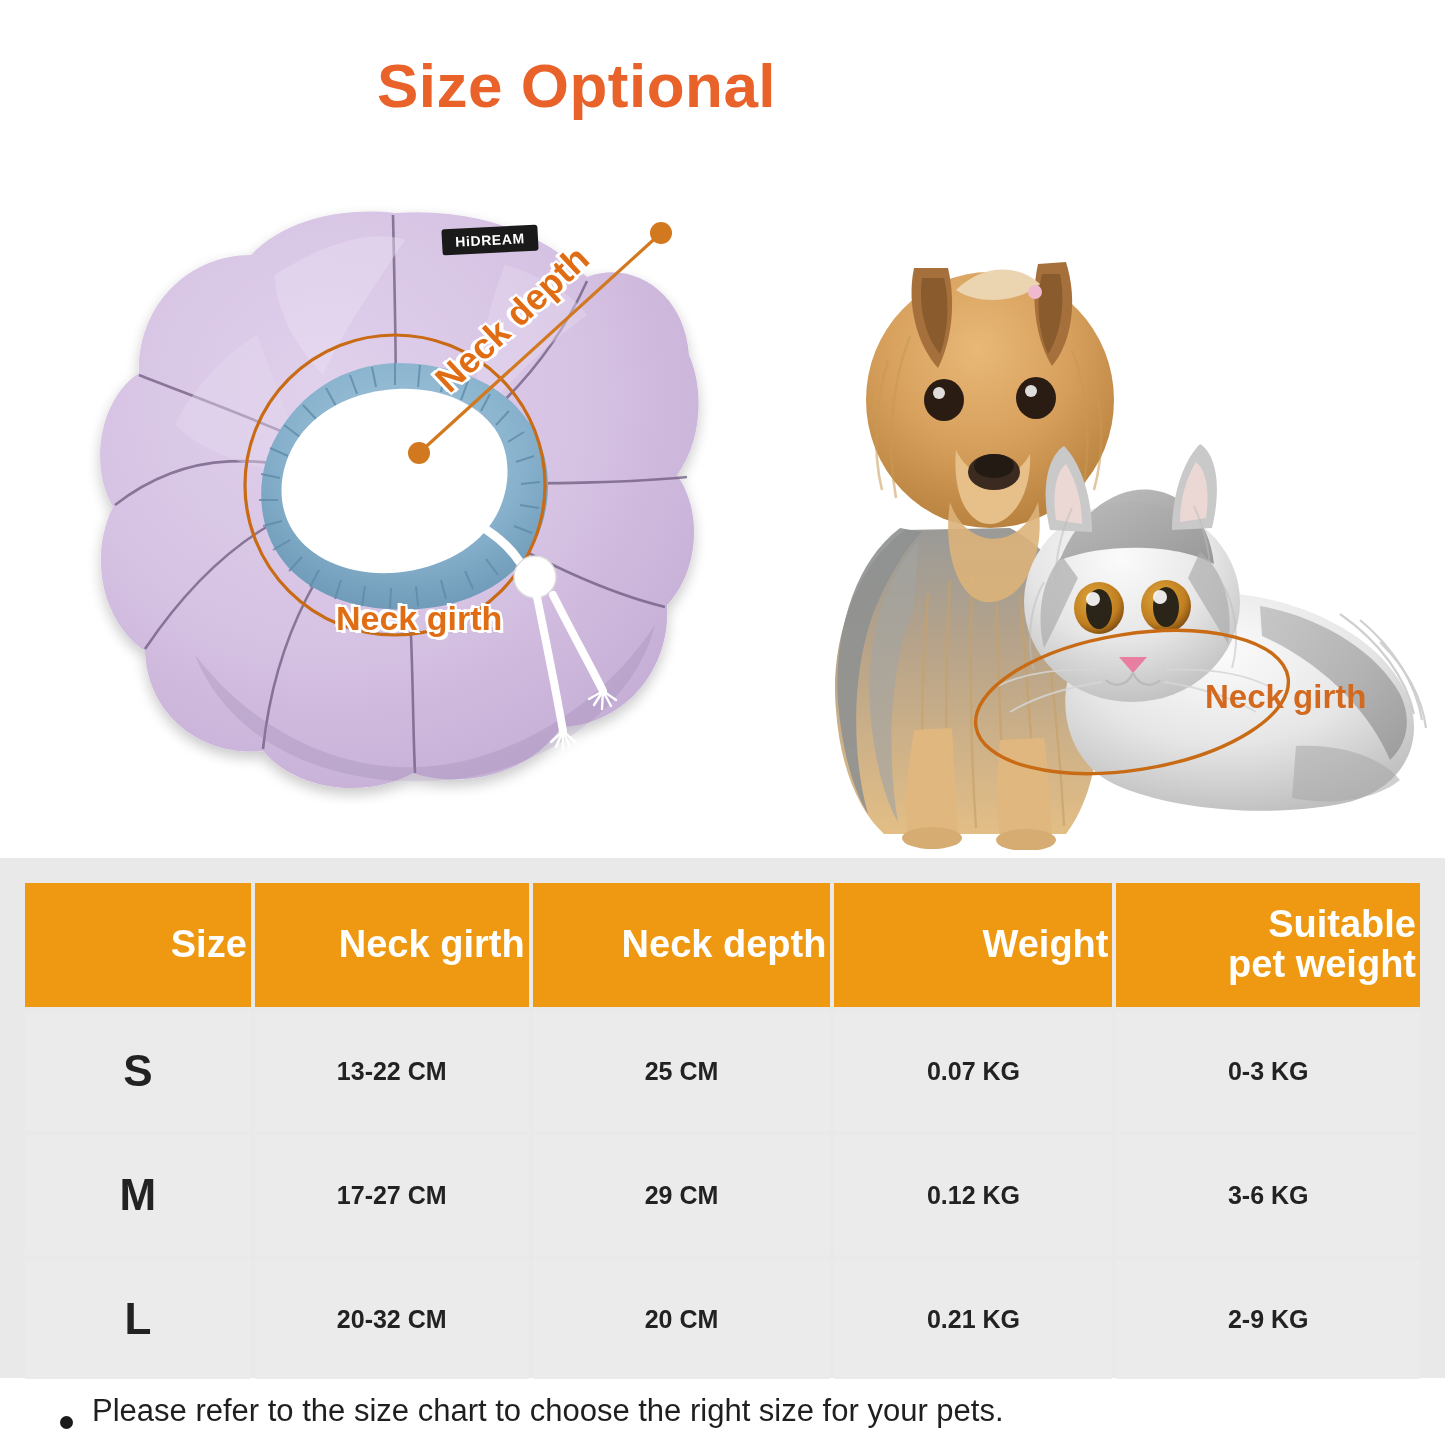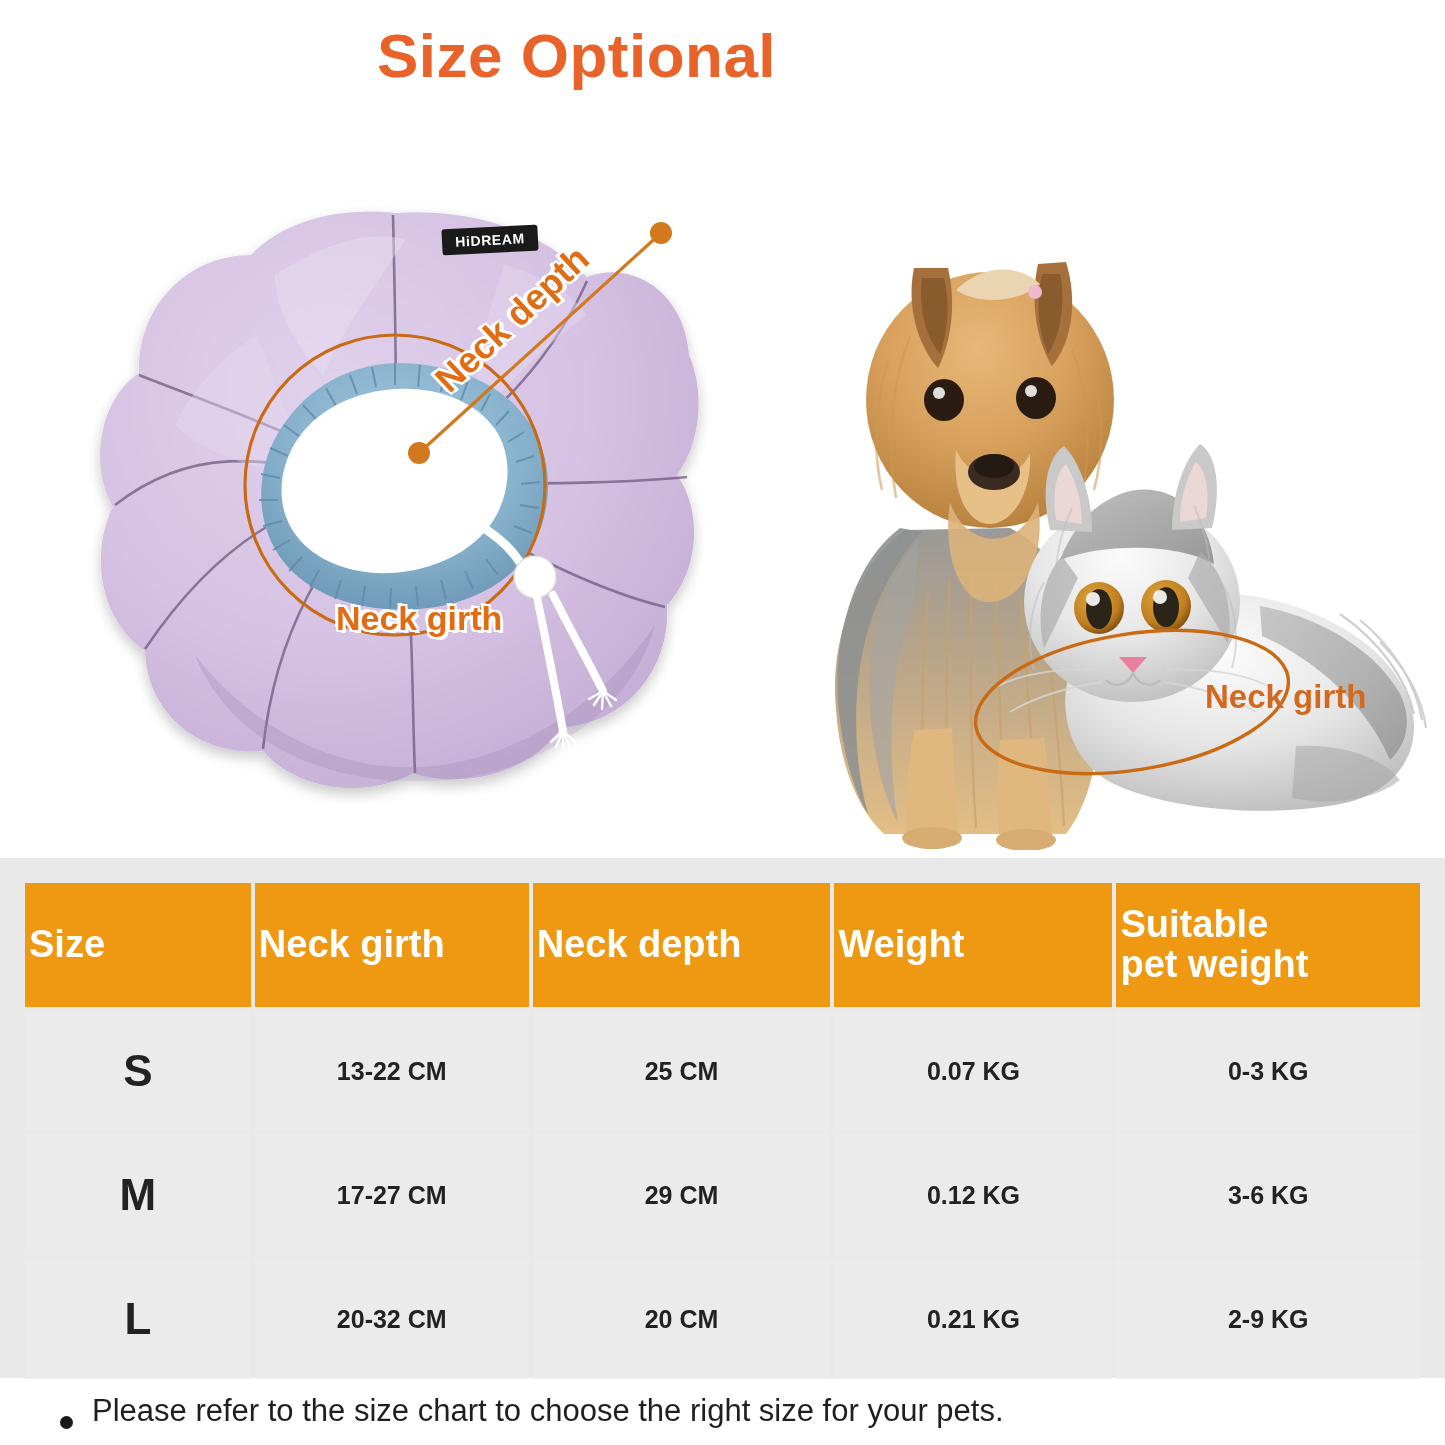--- a/index.html
+++ b/index.html
@@ -11,21 +11,21 @@
     width: 1445px;
     height: 1445px;
     font-family: "Liberation Sans", sans-serif;
     overflow: hidden;
     position: relative;
   }
 
   
   .page-title {
     position: absolute;
-    top: 22px;
+    top: 52px;
     left: 0;
     width: 1153px;
     text-align: center;
     font-size: 62px;
     font-weight: bold;
     color: #E8622A;
     letter-spacing: 0.5px;
     line-height: 1.1;
   }
 
@@ -144,21 +144,21 @@
     border-collapse: separate;
     border-spacing: 4px;
     table-layout: fixed;
   }
   table.size-table th {
     background: #EE9911;
     color: #ffffff;
     font-size: 38px;
     font-weight: bold;
     line-height: 1.05;
-    text-align: left;
+    text-align: right;
     vertical-align: middle;
     padding: 6px 4px;
     height: 112px;
   }
   table.size-table td {
     background: #EBEBEB;
     color: #222222;
     font-size: 25px;
     font-weight: bold;
     text-align: center;

